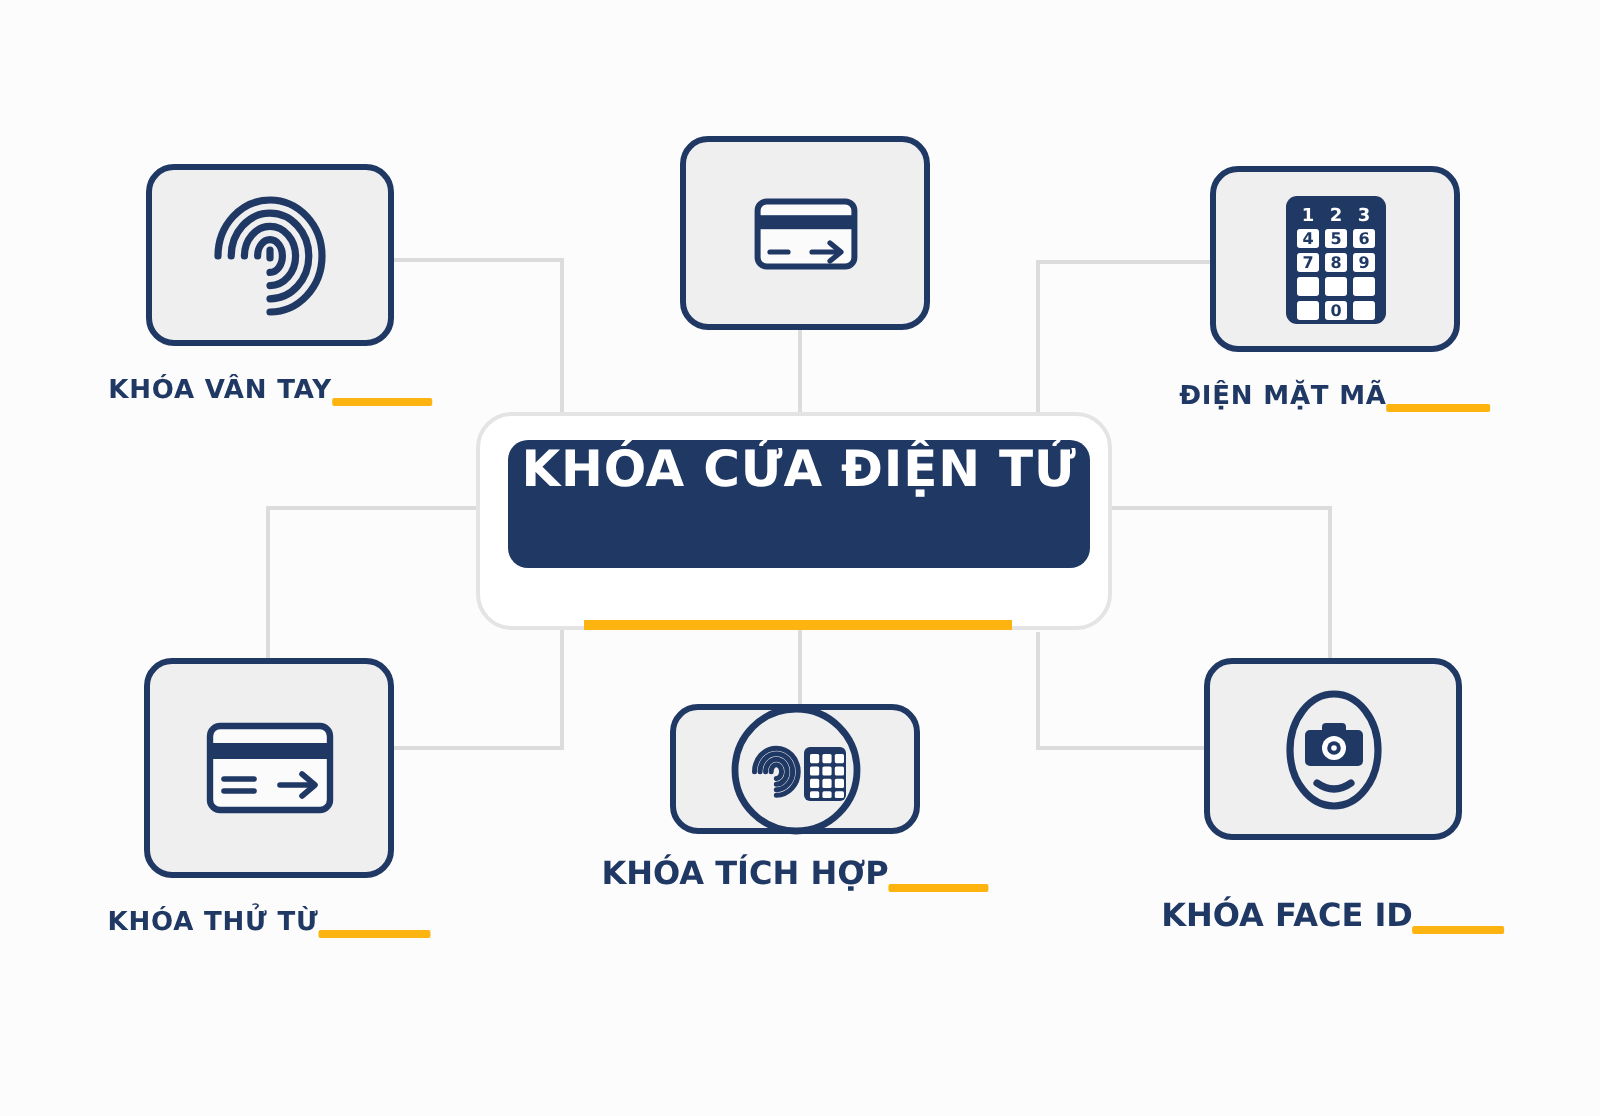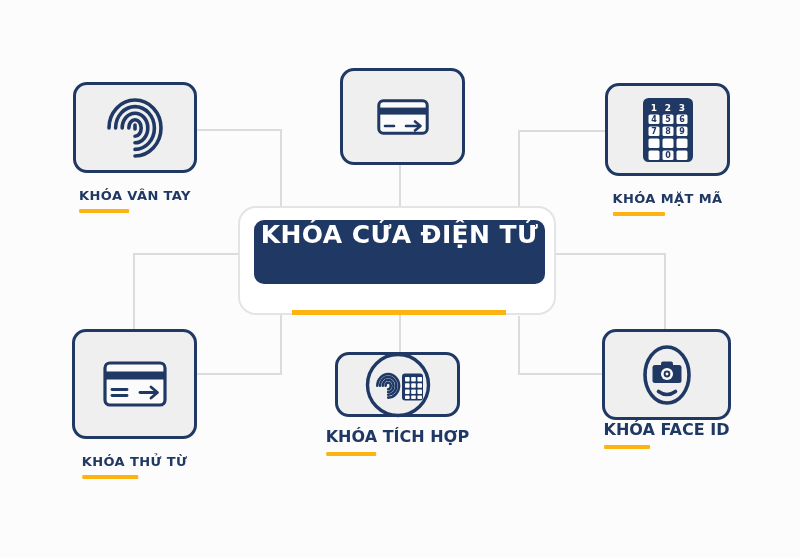--- a/index.html
+++ b/index.html
@@ -23,21 +23,21 @@
   
   .node{position:absolute;z-index:3;}
   .node-box{
     width:100%;height:100%;box-sizing:border-box;
     border:3.5px solid var(--navy);border-radius:14px;
     background:var(--box-fill);
     display:flex;align-items:center;justify-content:center;
   }
   .node-caption{
     position:absolute;top:100%;left:50%;transform:translateX(-50%);
-    margin-top:15px;display:flex;flex-direction:column;align-items:flex-start;
+    margin-top:15px;display:flex;flex-direction:row;align-items:flex-end;
     white-space:nowrap;
   }
   .caption-text{
     color:var(--navy);font-weight:bold;font-size:13px;letter-spacing:.4px;
   }
   .caption-lg .caption-text{font-size:16px;letter-spacing:0;}
   .caption-bar{height:4px;margin-top:6px;background:var(--yellow);border-radius:1px;}
 
   
   .center-outer{
@@ -140,21 +140,21 @@
         <rect class="fw" x="5.5" y="40.5" width="11" height="9.5" rx="1.5"></rect>
         <rect class="fw" x="19.5" y="40.5" width="11" height="9.5" rx="1.5"></rect>
         <rect class="fw" x="33.5" y="40.5" width="11" height="9.5" rx="1.5"></rect>
         <rect class="fw" x="5.5" y="52.5" width="11" height="9.5" rx="1.5"></rect>
         <rect class="fw" x="19.5" y="52.5" width="11" height="9.5" rx="1.5"></rect>
         <rect class="fw" x="33.5" y="52.5" width="11" height="9.5" rx="1.5"></rect>
         <text class="dn" x="25" y="60" text-anchor="middle">0</text>
       </svg>
     </div>
     <div class="node-caption">
-      <span class="caption-text">KHÓA MẶT MÃ</span>
+      <span class="caption-text">ĐIỆN MẶT MÃ</span>
       <span class="caption-bar" style="width:52px;"></span>
     </div>
   </div>
 
   <div class="node" style="left:72px;top:329px;width:125px;height:110px;">
     <div class="node-box">
       <svg class="ic" width="64" height="46" viewBox="0 0 64 46" aria-hidden="true">
         <rect class="sn fcard" stroke-width="3.2" x="2" y="2" width="60" height="42" rx="5"></rect>
         <rect class="fn" x="2.5" y="10.5" width="59" height="8"></rect>
         <path class="sn" stroke-width="2.8" d="M9 28.5 h15"></path>
@@ -205,19 +205,19 @@
       <svg class="ic" width="50" height="62" viewBox="0 0 50 62" aria-hidden="true">
         <ellipse class="sn" stroke-width="3.6" cx="25" cy="31" rx="22" ry="28"></ellipse>
         <rect class="fn" x="19" y="17.5" width="12" height="6" rx="2"></rect>
         <rect class="fn" x="10.5" y="21" width="29" height="18" rx="2.5"></rect>
         <circle class="fw" cx="25" cy="30" r="6"></circle>
         <circle class="fn" cx="25" cy="30" r="3.4"></circle>
         <circle class="fw" cx="25" cy="30" r="1.4"></circle>
         <path class="sn" stroke-width="3.6" d="M16.5 47.5 Q25 53.5 33.5 47.5"></path>
       </svg>
     </div>
-    <div class="node-caption caption-lg" style="margin-top:0;">
+    <div class="node-caption caption-lg" style="margin-top:28px;">
       <span class="caption-text">KHÓA FACE ID</span>
       <span class="caption-bar" style="width:46px;"></span>
     </div>
   </div>
 
 </div>
 
 </body></html>

